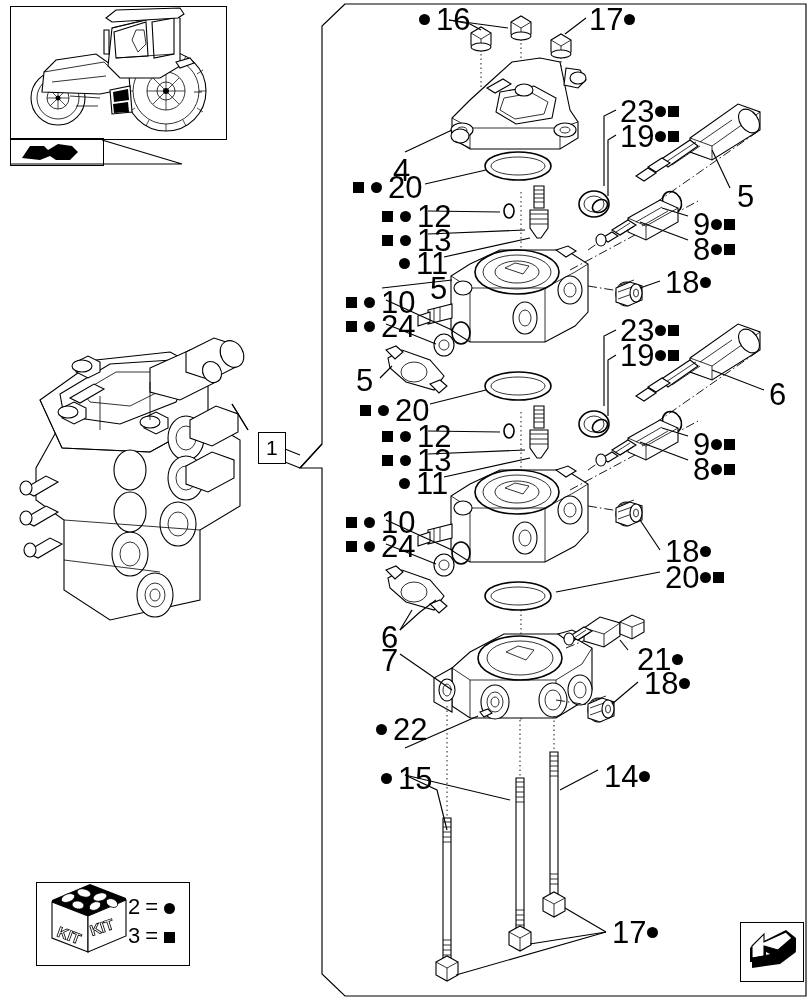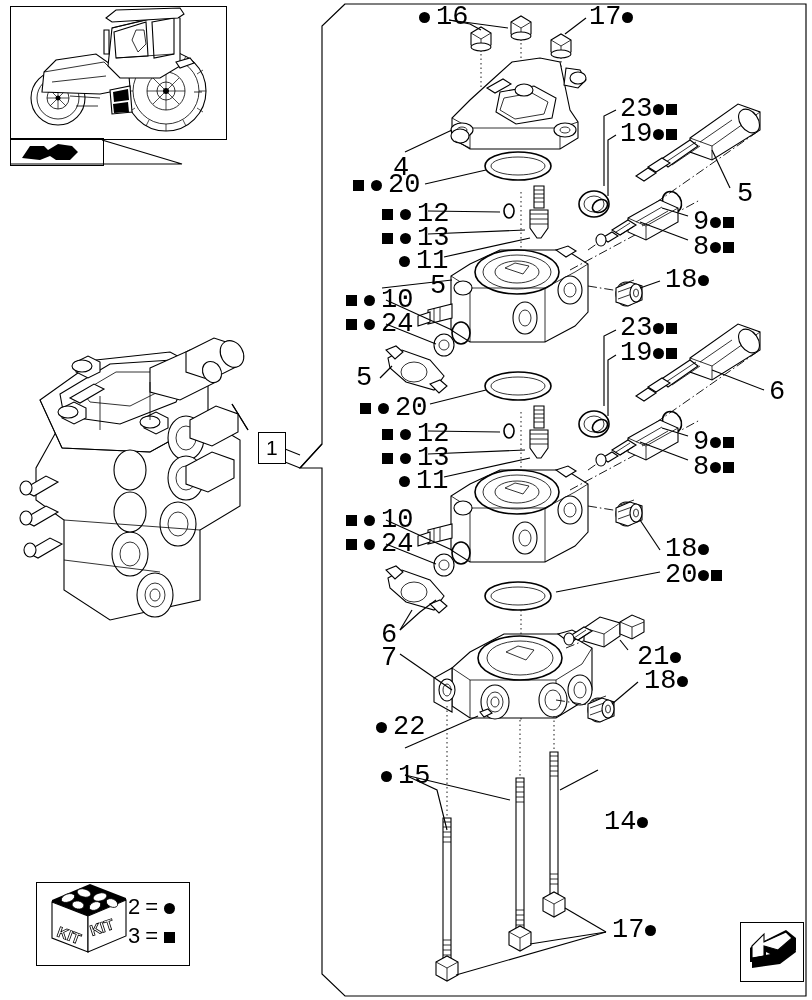--- a/index.html
+++ b/index.html
@@ -1,20 +1,20 @@
 <!DOCTYPE html>
 <html><head>
 <meta charset="utf-8">
 <style>
   html,body{margin:0;padding:0;background:#ffffff;}
   body{width:812px;height:1000px;position:relative;overflow:hidden;
        font-family:"Liberation Sans",sans-serif;color:#000;}
   
-  .label{position:absolute;font-size:27px;line-height:23px;font-weight:400;
-         white-space:nowrap;letter-spacing:0px;font-family:Liberation Mono, monospace;}
+  .label{position:absolute;font-size:31px;line-height:23px;font-weight:400;
+         white-space:nowrap;letter-spacing:0px;font-family:Liberation Sans, sans-serif;}
   .label .num{vertical-align:middle;}
   .mk-dot{display:inline-block;width:11px;height:11px;border-radius:50%;
           background:#000;vertical-align:middle;margin:0 1px;}
   .mk-sq{display:inline-block;width:11px;height:11px;background:#000;
          vertical-align:middle;margin:0 1px;}
   .sp{display:inline-block;width:5px;}
   
   .boxnum{position:absolute;border:1.6px solid #000;background:#fff;
           font-size:21px;line-height:1;padding:4px 7px 5px 7px;}
   
@@ -597,15 +597,15 @@
     <div class="label" style="left: 345px; top: 509px;"><span class="mk-sq"></span><span class="sp"></span><span class="mk-dot"></span><span class="sp"></span><span class="num">10</span></div>
     <div class="label" style="left: 345px; top: 533px;"><span class="mk-sq"></span><span class="sp"></span><span class="mk-dot"></span><span class="sp"></span><span class="num">24</span></div>
     <div class="label" style="left: 665px; top: 538px;"><span class="num">18</span><span class="mk-dot"></span></div>
     <div class="label" style="left: 665px; top: 564px;"><span class="num">20</span><span class="mk-dot"></span><span class="mk-sq"></span></div>
     <div class="label" style="left: 381px; top: 624px;"><span class="num">6</span></div>
     <div class="label" style="left: 381px; top: 647px;"><span class="num">7</span></div>
     <div class="label" style="left: 637px; top: 646px;"><span class="num">21</span><span class="mk-dot"></span></div>
     <div class="label" style="left: 644px; top: 670px;"><span class="num">18</span><span class="mk-dot"></span></div>
     <div class="label" style="left: 375px; top: 716px;"><span class="mk-dot"></span><span class="sp"></span><span class="num">22</span></div>
     <div class="label" style="left: 380px; top: 765px;"><span class="mk-dot"></span><span class="sp"></span><span class="num">15</span></div>
-    <div class="label" style="left: 604px; top: 763px; margin-top: 48px;"><span class="num">14</span><span class="mk-dot"></span></div>
+    <div class="label" style="left: 604px; top: 763px;"><span class="num">14</span><span class="mk-dot"></span></div>
     <div class="label" style="left: 612px; top: 919px;"><span class="num">17</span><span class="mk-dot"></span></div>
   </div>
 
 </body></html>

